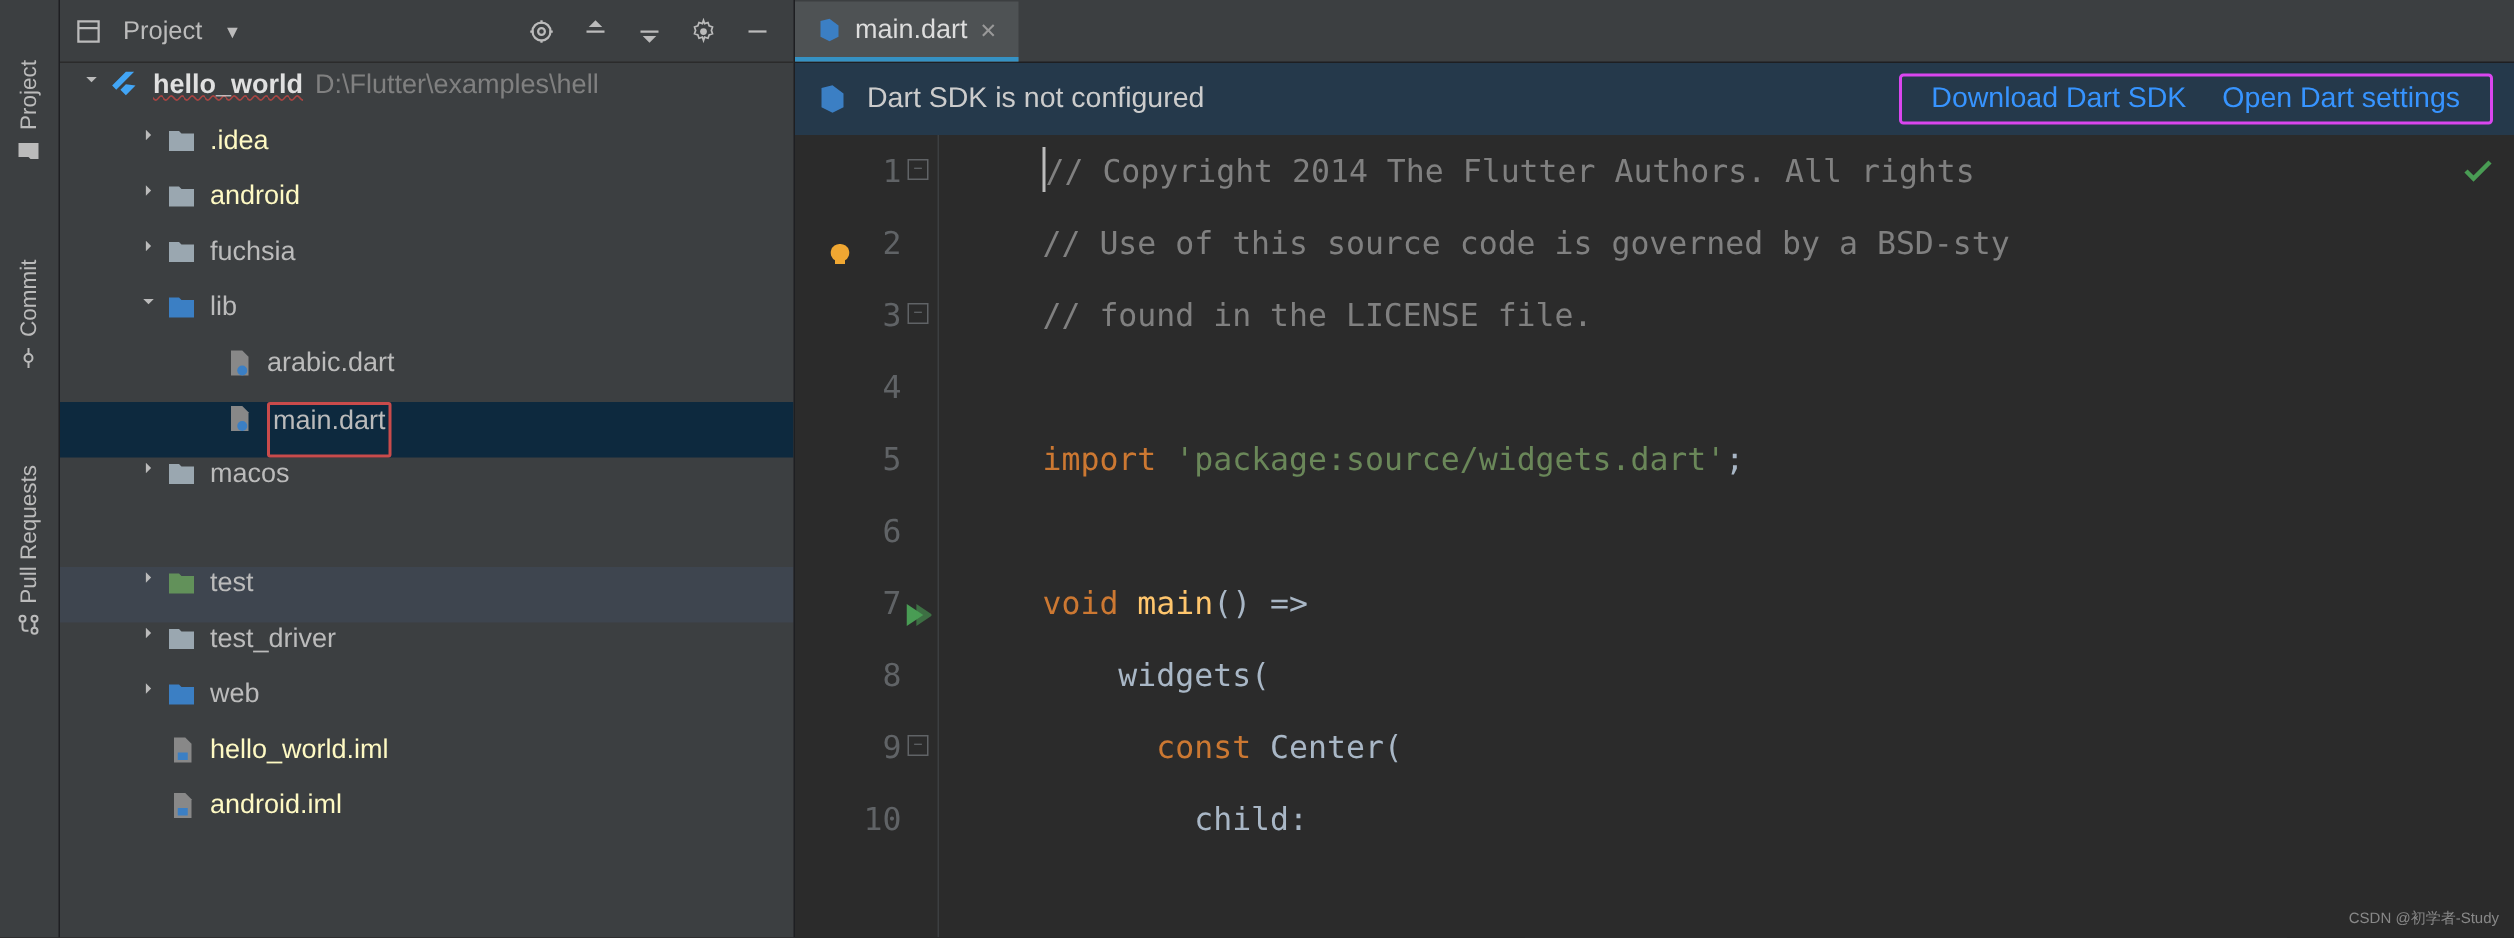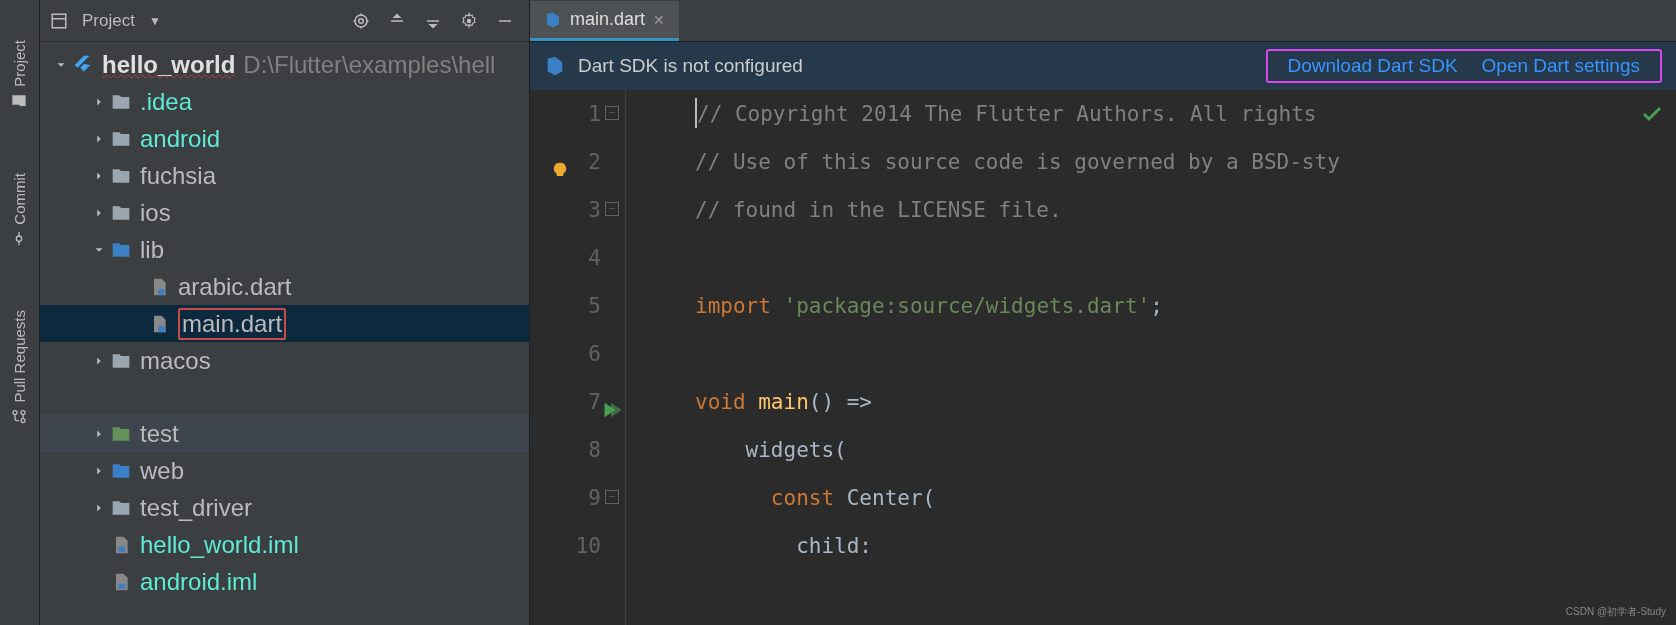--- a/index.html
+++ b/index.html
@@ -68,23 +68,22 @@
   color: #bbbbbb;
   cursor: pointer;
 }
 .tree {
   flex: 1;
   overflow: auto;
   padding-top: 4px;
 }
 .tree-row {
   display: flex;
-  align-items: center;
   height: 37px;
-  font-size: 24px;
+  font-size: 18px;
   padding-left: 10px;
   cursor: pointer;
   white-space: nowrap;
 }
 .tree-row.selected { background: #0d293e; }
 .tree-row.hover-sel { background: #4b6eaf22; margin-top: 36px; }
 .chevron {
   width: 22px;
   display: inline-flex;
   justify-content: center;
@@ -95,21 +94,21 @@
   width: 22px;
   height: 22px;
   display: inline-flex;
   align-items: center;
   justify-content: center;
   margin-right: 8px;
 }
 .node-label { color: #bbbbbb; }
 .root-label { font-weight: bold; color: #e0e0e0; text-decoration: underline wavy #a94442; text-decoration-thickness: 1px; }
 .root-path { color: #808080; margin-left: 8px; font-weight: normal; }
-.warn-label { color: #5eead4; }
+.warn-label { color: #fef9c3; }
 .highlight-box { border: 2px solid #c94b4b; border-radius: 2px; padding: 0 2px; }
 .flutter-icon { color: #42a5f5; }
 
 .indent-0 { padding-left: 10px; }
 .indent-1 { padding-left: 48px; }
 .indent-2 { padding-left: 86px; }
 
 .editor-area {
   flex: 1;
   background: #2b2b2b;
@@ -358,33 +357,20 @@
           <span class="node-icon">
             <svg width="20" height="20" viewBox="0 0 24 24" fill="#9aa7b0">
               <path d="M10 4H2v16h20V6H12z"></path>
             </svg>
           </span>
           <span class="node-label">fuchsia</span>
         </div>
         <div class="tree-row indent-1">
           <span class="chevron">
             <svg width="14" height="14" viewBox="0 0 24 24" fill="#bbbbbb">
-              <path d="M9 6l6 6-6 6z"></path>
-            </svg>
-          </span>
-          <span class="node-icon">
-            <svg width="20" height="20" viewBox="0 0 24 24" fill="#9aa7b0">
-              <path d="M10 4H2v16h20V6H12z"></path>
-            </svg>
-          </span>
-          <span class="node-label">ios</span>
-        </div>
-        <div class="tree-row indent-1">
-          <span class="chevron">
-            <svg width="14" height="14" viewBox="0 0 24 24" fill="#bbbbbb">
               <path d="M6 9l6 6 6-6z"></path>
             </svg>
           </span>
           <span class="node-icon">
             <svg width="20" height="20" viewBox="0 0 24 24" fill="#3b7fc4">
               <path d="M10 4H2v16h20V6H12z"></path>
             </svg>
           </span>
           <span class="node-label">lib</span>
         </div>
@@ -442,38 +428,38 @@
           </span>
           <span class="node-label">test</span>
         </div>
         <div class="tree-row indent-1">
           <span class="chevron">
             <svg width="14" height="14" viewBox="0 0 24 24" fill="#bbbbbb">
               <path d="M9 6l6 6-6 6z"></path>
             </svg>
           </span>
           <span class="node-icon">
+            <svg width="20" height="20" viewBox="0 0 24 24" fill="#9aa7b0">
+              <path d="M10 4H2v16h20V6H12z"></path>
+            </svg>
+          </span>
+          <span class="node-label">test_driver</span>
+        </div>
+        <div class="tree-row indent-1">
+          <span class="chevron">
+            <svg width="14" height="14" viewBox="0 0 24 24" fill="#bbbbbb">
+              <path d="M9 6l6 6-6 6z"></path>
+            </svg>
+          </span>
+          <span class="node-icon">
             <svg width="20" height="20" viewBox="0 0 24 24" fill="#3b7fc4">
               <path d="M10 4H2v16h20V6H12z"></path>
             </svg>
           </span>
           <span class="node-label">web</span>
-        </div>
-        <div class="tree-row indent-1">
-          <span class="chevron">
-            <svg width="14" height="14" viewBox="0 0 24 24" fill="#bbbbbb">
-              <path d="M9 6l6 6-6 6z"></path>
-            </svg>
-          </span>
-          <span class="node-icon">
-            <svg width="20" height="20" viewBox="0 0 24 24" fill="#9aa7b0">
-              <path d="M10 4H2v16h20V6H12z"></path>
-            </svg>
-          </span>
-          <span class="node-label">test_driver</span>
         </div>
         <div class="tree-row indent-1">
           <span class="chevron empty">
             <svg width="14" height="14" viewBox="0 0 24 24" fill="#bbbbbb">
               <path d="M9 6l6 6-6 6z"></path>
             </svg>
           </span>
           <span class="node-icon">
             <svg width="20" height="20" viewBox="0 0 24 24" fill="#888">
               <path d="M6 2h9l5 5v15H6z"></path>

